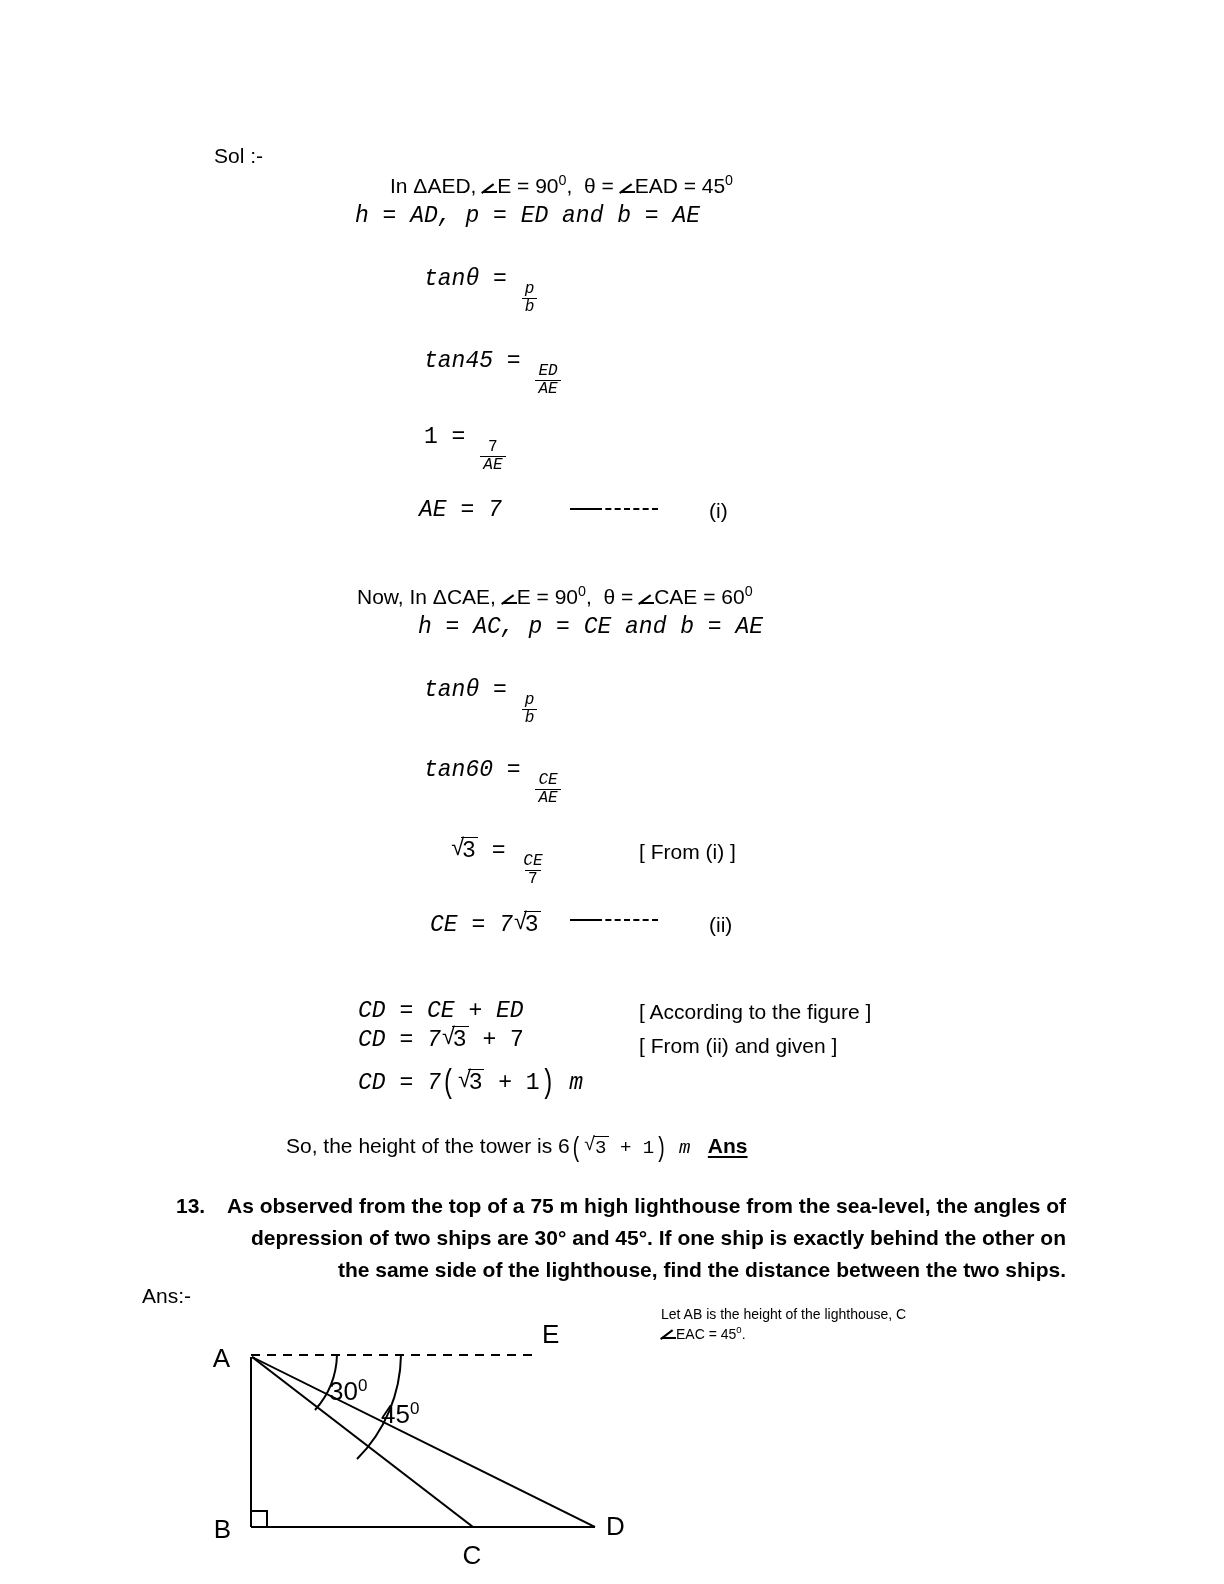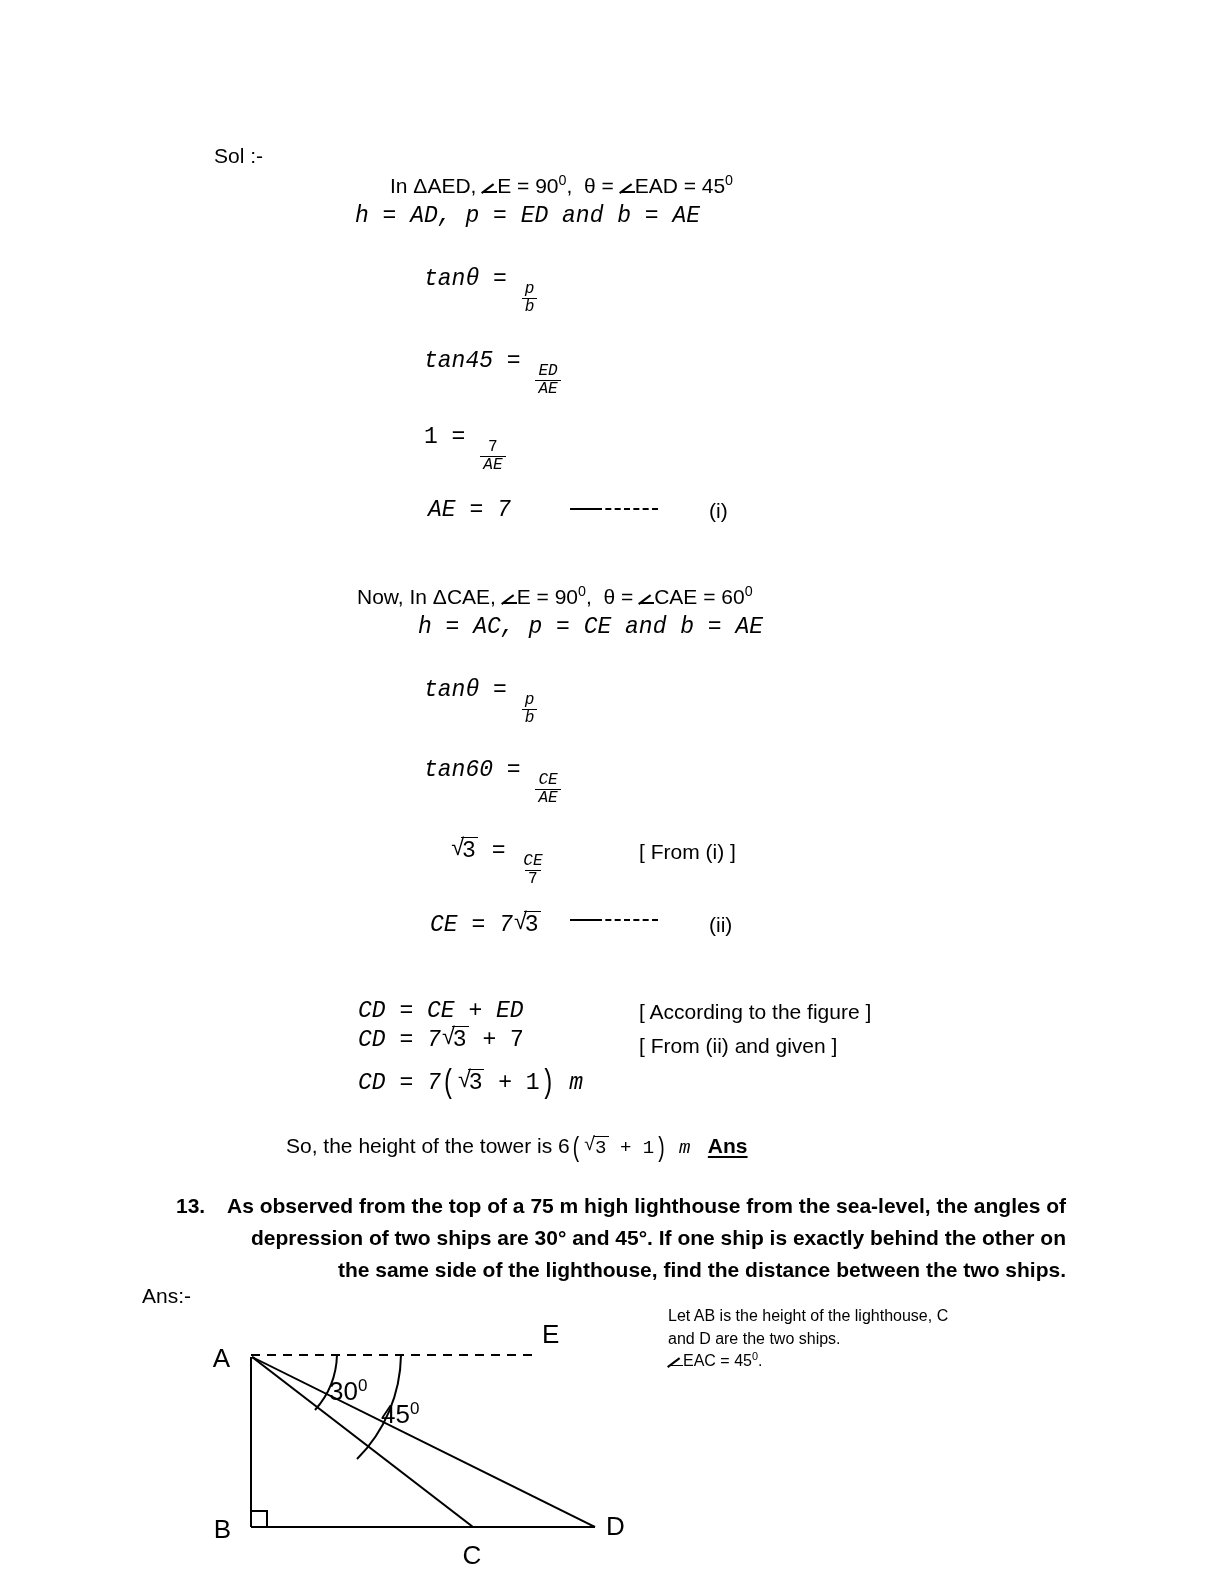--- a/index.html
+++ b/index.html
@@ -131,23 +131,22 @@
   }
   .qnum {
     position: absolute;
     left: 0; top: 0;
     font-weight: bold;
   }
   .qtext { margin-left: 40px; }
 
   .note {
     font-family: "Liberation Sans", sans-serif;
-    font-size: 16px;
+    font-size: 14px;
     line-height: 1.42;
-    margin-left: 7px;
   }
 
   .answord {
     font-weight: bold;
     text-decoration: underline;
     text-underline-offset: 3px;
   }
 
   svg { display: block; overflow: visible; }
   .figtext {
@@ -191,21 +190,21 @@
   </div>
 
   <div class="abs math" style="left:424px; top:424px;">
     <span class="up">1 =</span>
     <span class="frac">
       <span class="num up">7</span>
       <span class="den">AE</span>
     </span>
   </div>
 
-  <div class="abs math" style="left:428px; top:497px;">AE = 7</div>
+  <div class="abs math" style="left:419px; top:497px;">AE = 7</div>
   <div class="abs dashrule" style="left:570px; top:508px;">
     <span class="solidbit"></span>
       <span class="dashbit"></span>
   </div>
   <div class="abs sans" style="left:709px; top:497px;">(i)</div>
 
   <div class="abs sans" style="left:357px; top:583px;">
     <span>Now, In ΔCAE, </span><span class="ang"></span><span>E = 90</span><span class="sup">0</span><span>,&nbsp; </span><span>θ = </span><span class="ang"></span><span>CAE = 60</span><span class="sup">0</span>
   </div>
 
@@ -294,19 +293,18 @@
       <text class="figtext" x="606" y="1535" text-anchor="start">D</text>
       <text class="figtext" x="542" y="1343" text-anchor="start">E</text>
 
       <text class="figtext" x="329" y="1400" text-anchor="start"><tspan>30</tspan><tspan class="figtext-sup" dy="-9">0</tspan></text>
       <text class="figtext" x="381" y="1423" text-anchor="start"><tspan>45</tspan><tspan class="figtext-sup" dy="-9">0</tspan></text>
     </svg>
   </div>
 
   <div class="abs note" style="left:661px; top:1305px; width:400px;">
     <div>Let AB is the height of the lighthouse, C</div>
-    <div>and D are the two ships.</div>
     <div>
       <span class="ang"></span><span>EAC = 45</span><span class="sup">0</span><span>.</span>
     </div>
   </div>
 
 </div>
 
 </body></html>

